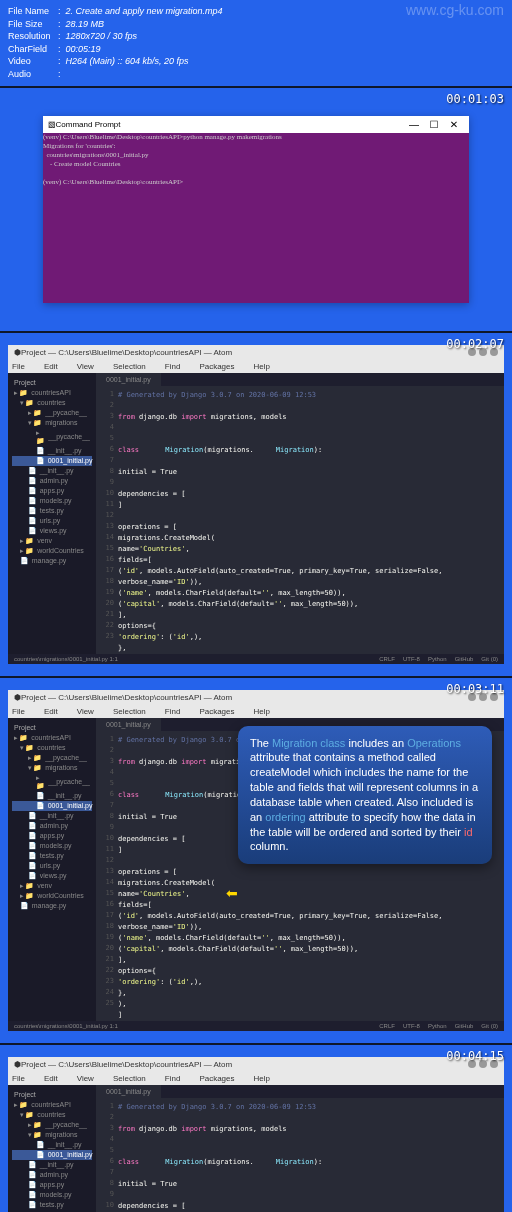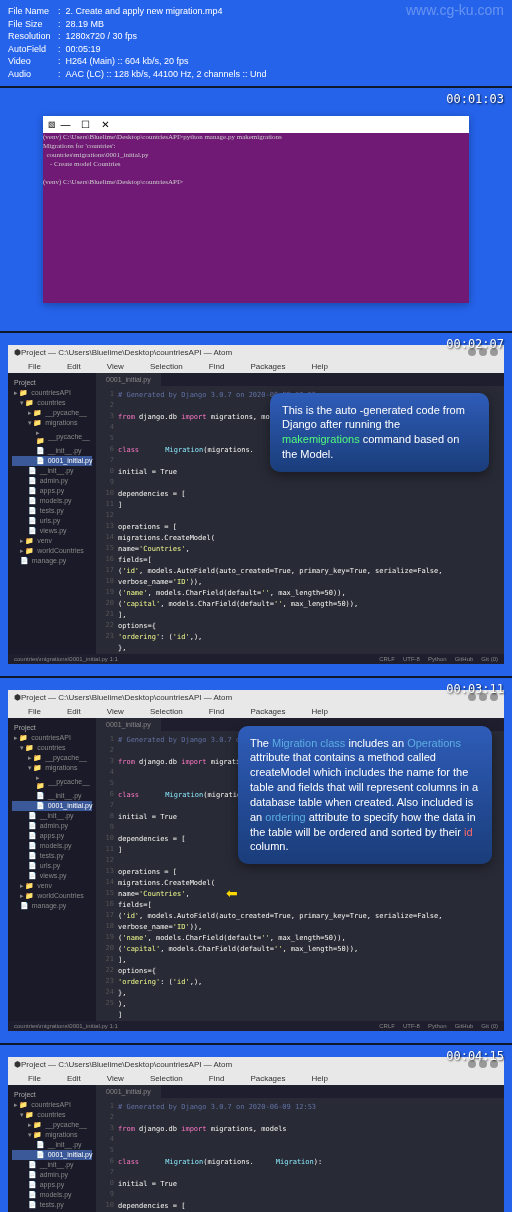--- a/index.html
+++ b/index.html
@@ -6,33 +6,33 @@
   margin: 0;
   padding: 0;
   background: #2563eb;
   font-family: Arial, sans-serif;
   width: 512px;
 }
 .watermark-top { position: absolute; top: 2px; right: 8px; color: rgba(255,255,255,0.3); font-size: 14px; z-index: 5; }
 .info-panel { color: #fff; font-size: 9px; padding: 5px 8px; line-height: 1.4; }
 .info-row { display: flex; }
 .info-label { width: 50px; }
-.info-value { }
+.info-value { font-style: italic; }
 .frame { position: relative; background: #2563eb; border-top: 2px solid #0f172a; padding: 8px; }
 .timestamp { position: absolute; top: 4px; right: 8px; color: #fff; font-size: 12px; font-family: monospace; text-shadow: 1px 1px 2px rgba(0,0,0,0.8); }
 .cmd-window { background: #fff; margin: 20px 35px; box-shadow: 0 2px 8px rgba(0,0,0,0.3); }
 .cmd-titlebar { display: flex; align-items: center; background: #fff; padding: 3px 5px; font-size: 8px; color: #000; }
 .cmd-title { flex: 1; }
 .cmd-btn { width: 20px; text-align: center; font-size: 10px; }
 .cmd-body { background: #701a75; color: #ccc; font-family: Liberation Serif, serif; font-size: 7px; height: 170px; white-space: pre-wrap; line-height: 1.3; }
 .atom-window { background: #e8e8e8; margin: 4px 0; }
 .atom-titlebar { display: flex; align-items: center; padding: 3px 6px; font-size: 8px; color: #333; }
 .atom-title { flex: 1; }
 .atom-dot { width: 8px; height: 8px; border-radius: 50%; background: #999; margin-left: 3px; }
-.atom-menu { display: flex; gap: 26px; padding: 2px 20px; font-size: 8px; color: #333; }
+.atom-menu { display: flex; gap: 19px; padding: 2px 4px; font-size: 8px; color: #333; }
 .atom-body { display: flex; background: #1e1e2e; }
 .atom-sidebar { width: 80px; background: #1a1a28; padding: 4px; font-size: 7px; color: #888; }
 .sidebar-header { color: #aaa; padding: 2px; font-size: 7px; }
 .tree-item { padding: 1px 2px; display: flex; align-items: center; gap: 3px; }
 .tree-indent-1 { padding-left: 8px; }
 .tree-indent-2 { padding-left: 16px; }
 .tree-indent-3 { padding-left: 24px; }
 .tree-selected { background: #3b5998; color: #fff; }
 .atom-editor { flex: 1; background: #282a36; position: relative; }
 .tab-bar { display: flex; background: #1e1e2e; }
@@ -69,41 +69,41 @@
       <span class="info-label">File Size</span>
       <span>:&nbsp;&nbsp;</span>
       <span class="info-value">28.19 MB</span>
     </div>
   <div class="info-row">
       <span class="info-label">Resolution</span>
       <span>:&nbsp;&nbsp;</span>
       <span class="info-value">1280x720 / 30 fps</span>
     </div>
   <div class="info-row">
-      <span class="info-label">AutoField</span>
+      <span class="info-label">CharField</span>
       <span>:&nbsp;&nbsp;</span>
       <span class="info-value">00:05:19</span>
     </div>
   <div class="info-row">
       <span class="info-label">Video</span>
       <span>:&nbsp;&nbsp;</span>
       <span class="info-value">H264 (Main) :: 604 kb/s, 20 fps</span>
     </div>
   <div class="info-row">
       <span class="info-label">Audio</span>
       <span>:&nbsp;&nbsp;</span>
-      <span class="info-value">AAC (LC) :: 128 kb/s, 44100 Hz, 2 channels :: Und</span>
     </div>
 </div>
 
 <div class="frame">
   <div class="timestamp">00:01:03</div>
   <div class="cmd-window">
     <div class="cmd-titlebar">
       <span>▧</span>
+      <span class="cmd-title">Command Prompt</span>
       <span class="cmd-btn">—</span>
       <span class="cmd-btn">☐</span>
       <span class="cmd-btn">✕</span>
     </div>
     <div class="cmd-body"><span>(venv) C:\Users\Bluelime\Desktop\countriesAPI&gt;python manage.py makemigrations</span>
 <span>Migrations for 'countries':</span>
 <span>  countries\migrations\0001_initial.py</span>
 <span>    - Create model Countries</span>
 
 <span>(venv) C:\Users\Bluelime\Desktop\countriesAPI&gt;</span></div>
@@ -166,23 +166,20 @@
 <span>        migrations.CreateModel(</span><br>
 <span>            name=</span><span class="str">'Countries'</span><span>,</span><br>
 <span>            fields=[</span><br>
 <span>                (</span><span class="str">'id'</span><span>, models.AutoField(auto_created=True, primary_key=True, serialize=False, verbose_name=</span><span class="str">'ID'</span><span>)),</span><br>
 <span>                (</span><span class="str">'name'</span><span>, models.CharField(default=</span><span class="str">''</span><span>, max_length=50)),</span><br>
 <span>                (</span><span class="str">'capital'</span><span>, models.CharField(default=</span><span class="str">''</span><span>, max_length=50)),</span><br>
 <span>            ],</span><br>
 <span>            options={</span><br>
 <span>                </span><span class="str">'ordering'</span><span>: (</span><span class="str">'id'</span><span>,),</span><br>
 <span>            },</span>
-        </div>
-        <div class="callout callout-1">
-          <span>This is the auto -generated code from Django after running the </span><span class="highlight-cmd">makemigrations</span><span> command based on the Model.</span>
         </div>
       </div>
     </div>
     <div class="status-bar">
       <span>countries\migrations\0001_initial.py  1:1</span>
       <div class="status-right">
         <span>CRLF</span>
         <span>UTF-8</span>
         <span>Python</span>
         <span>GitHub</span>

